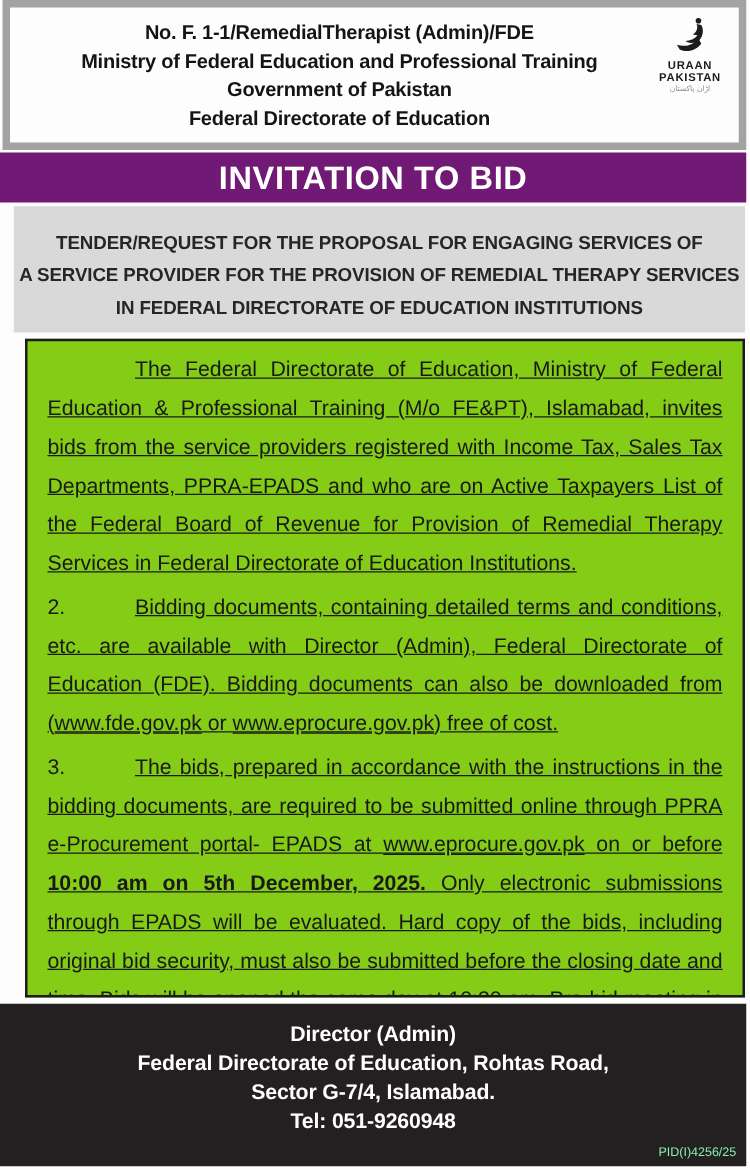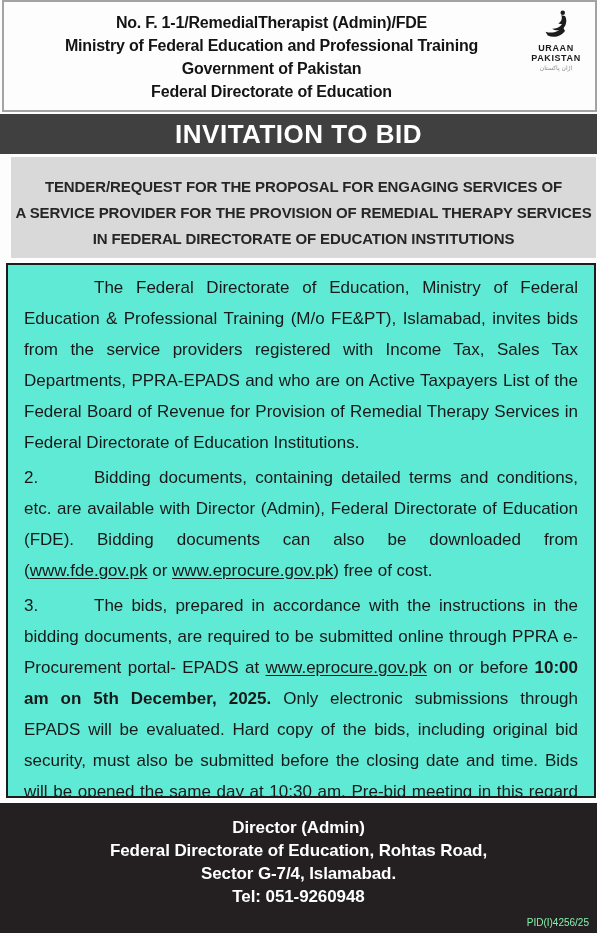--- a/index.html
+++ b/index.html
@@ -9,21 +9,21 @@
     display: flex; flex-direction: column;
     font-family: "Liberation Sans", sans-serif;
     background: #fdfdfd;
     color: #1a1a1a;
     overflow: hidden;
   }
 
   
   .header-box {
     margin: 0 3px 0 2px;
-    border: 2px solid #a3a3a3;
+    border: 6px solid #a3a3a3;
     position: relative;
     padding: 9px 70px 7px 14px;
     text-align: center;
     background: #fdfdfd;
   }
   .header-line {
     font-weight: bold;
     font-size: 16px;
     line-height: 23px;
     color: #141414;
@@ -38,21 +38,21 @@
     line-height: 1;
   }
   .logo svg { display: block; margin: 0 auto 2px; }
   .logo-name { font-weight: bold; font-size: 9px; letter-spacing: 0.6px; color: #1c1c1c; line-height: 10px; }
   .logo-tagline { font-family: "DejaVu Sans", sans-serif; font-size: 6px; color: #8a8a8a; margin-top: 2px; letter-spacing: 1px; }
 
   
   .banner {
     margin: 2px 3px 0 0;
     height: 40px;
-    background: #404040;
+    background: #701a75;
     color: #ffffff;
     text-align: center;
     font-weight: bold;
     font-size: 26px;
     line-height: 40px;
     letter-spacing: 0.5px;
   }
 
   
   .tender-band {
@@ -66,25 +66,26 @@
     font-size: 15px;
     line-height: 26px;
     color: #262626;
     letter-spacing: -0.1px;
     white-space: nowrap;
   }
 
   
   .body-box {
     flex: 1;
-    margin: 5px 4px 0 6px;
+    margin: 5px 4px 0 20px;
     border: 2px solid #1c1c1c;
-    background: #5eead4;
+    background: #84cc16;
     padding: 7px 16px 0 16px;
     overflow: hidden;
+    text-decoration: underline;
   }
   .para {
     margin: 0 0 4px 0;
     font-size: 17px;
     line-height: 31px;
     text-align: justify;
     color: #191919;
   }
   .para-num {
     display: inline-block;

